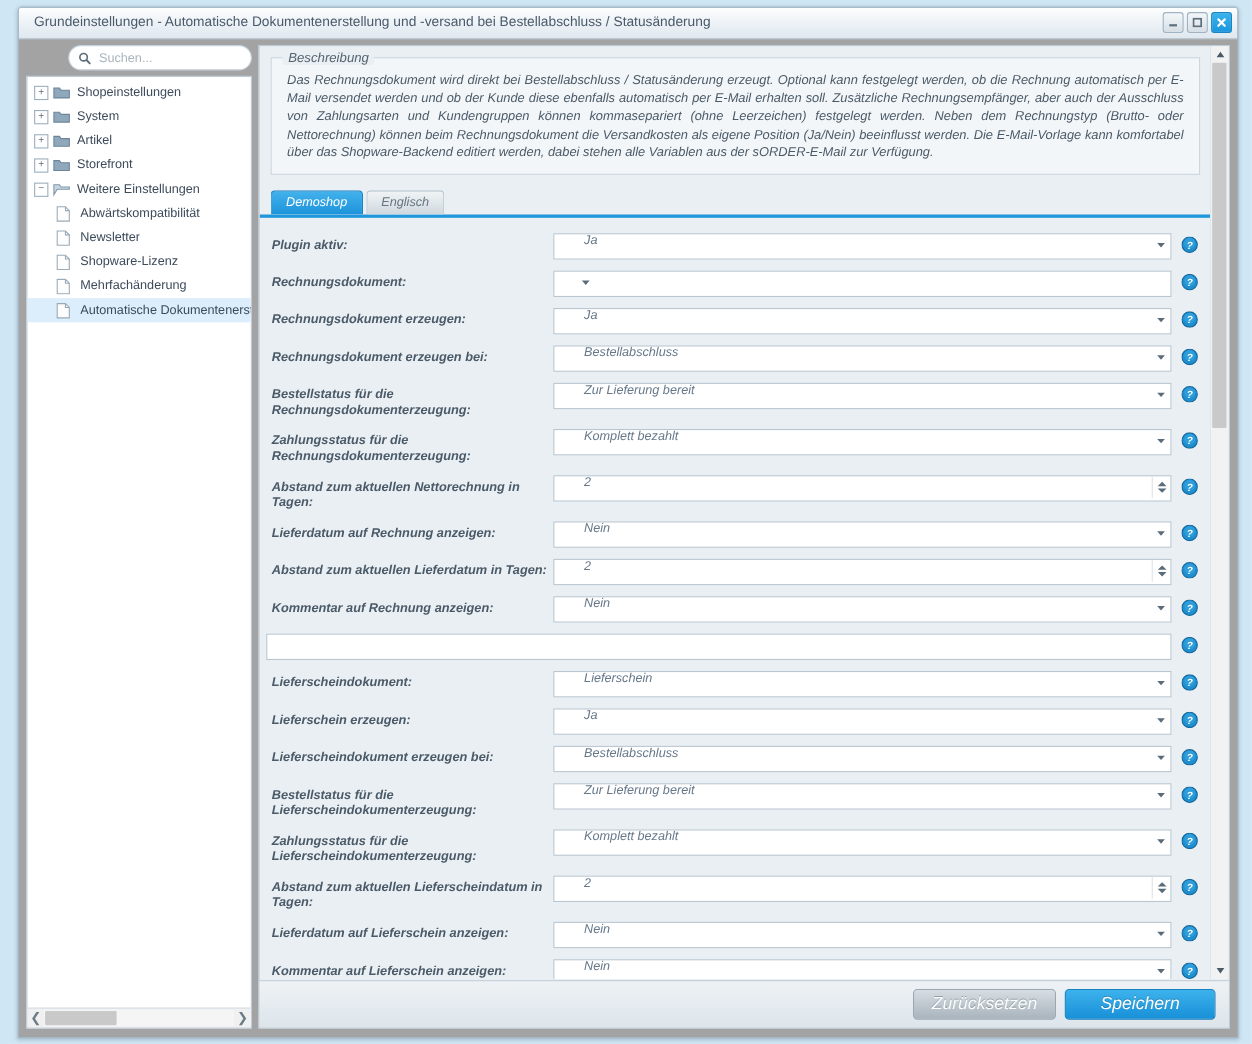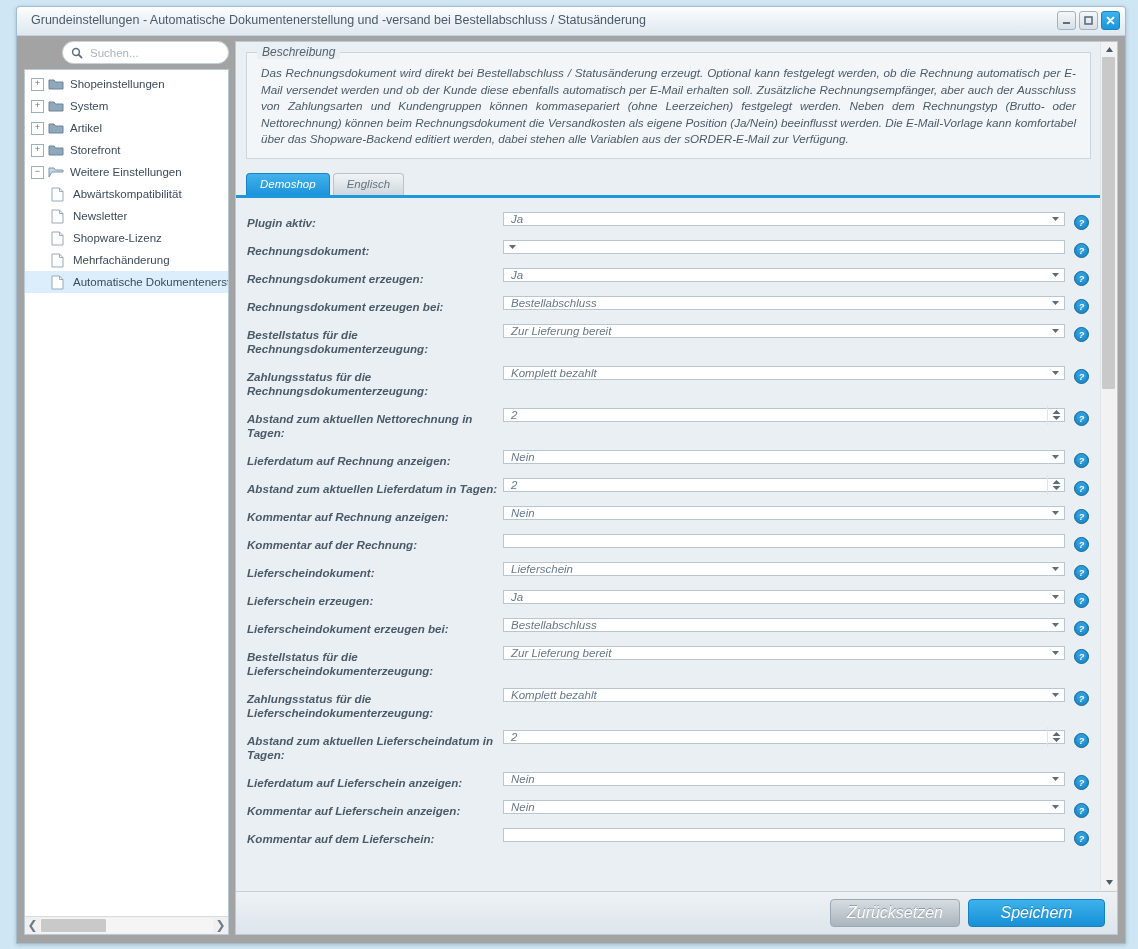--- a/index.html
+++ b/index.html
@@ -137,24 +137,24 @@
 
   
   .form{padding:14px 12px 10px 6px;}
   .row{display:flex;align-items:flex-start;margin-bottom:10px;}
   .lbl{
     width:256px;flex:none;padding-top:4px;padding-left:5px;
     font-size:11.6px;font-weight:bold;color:#4a5a68;line-height:14px;
   }
   .fieldwrap{flex:1;display:flex;align-items:flex-start;}
   .field{
-    flex:1;height:14px;background:#fff;
+    flex:1;height:24px;background:#fff;
     border:1px solid #b9c6d0;
-    display:flex;align-items:center;
-    box-sizing:border-box;position:relative;
+    display:flex;
+    box-sizing:border-box;position:relative;padding-left:20px;
   }
   .field .val{
     flex:1;padding:0 7px;font-size:11.5px;color:#66788a;
     white-space:nowrap;overflow:hidden;
   }
   .arrowbtn{
     width:17px;height:20px;flex:none;display:flex;align-items:center;justify-content:center;
     cursor:pointer;
   }
   .spinbtns{
@@ -548,21 +548,20 @@
                   </div>
                 </div>
                 <div class="helpicon"><svg width="15" height="15" viewBox="0 0 15 15">
                     <circle cx="7.5" cy="7.5" r="7" fill="#1f8fd0" stroke="#15679a" stroke-width="1"></circle>
                     <circle cx="7.5" cy="6" r="5" fill="#38a9e4" opacity=".55"></circle>
                     <text x="7.5" y="11" text-anchor="middle" font-family="Liberation Sans, sans-serif" font-size="9.5" font-weight="bold" fill="#ffffff">?</text>
                   </svg></div>
               </div>
             </div>
             <div class="row">
-              <div class="lbl">Kommentar auf der Rechnung:</div>
               <div class="fieldwrap">
                 <div class="field">
                   <div class="val"></div>
                 </div>
                 <div class="helpicon"><svg width="15" height="15" viewBox="0 0 15 15">
                     <circle cx="7.5" cy="7.5" r="7" fill="#1f8fd0" stroke="#15679a" stroke-width="1"></circle>
                     <circle cx="7.5" cy="6" r="5" fill="#38a9e4" opacity=".55"></circle>
                     <text x="7.5" y="11" text-anchor="middle" font-family="Liberation Sans, sans-serif" font-size="9.5" font-weight="bold" fill="#ffffff">?</text>
                   </svg></div>
               </div>

